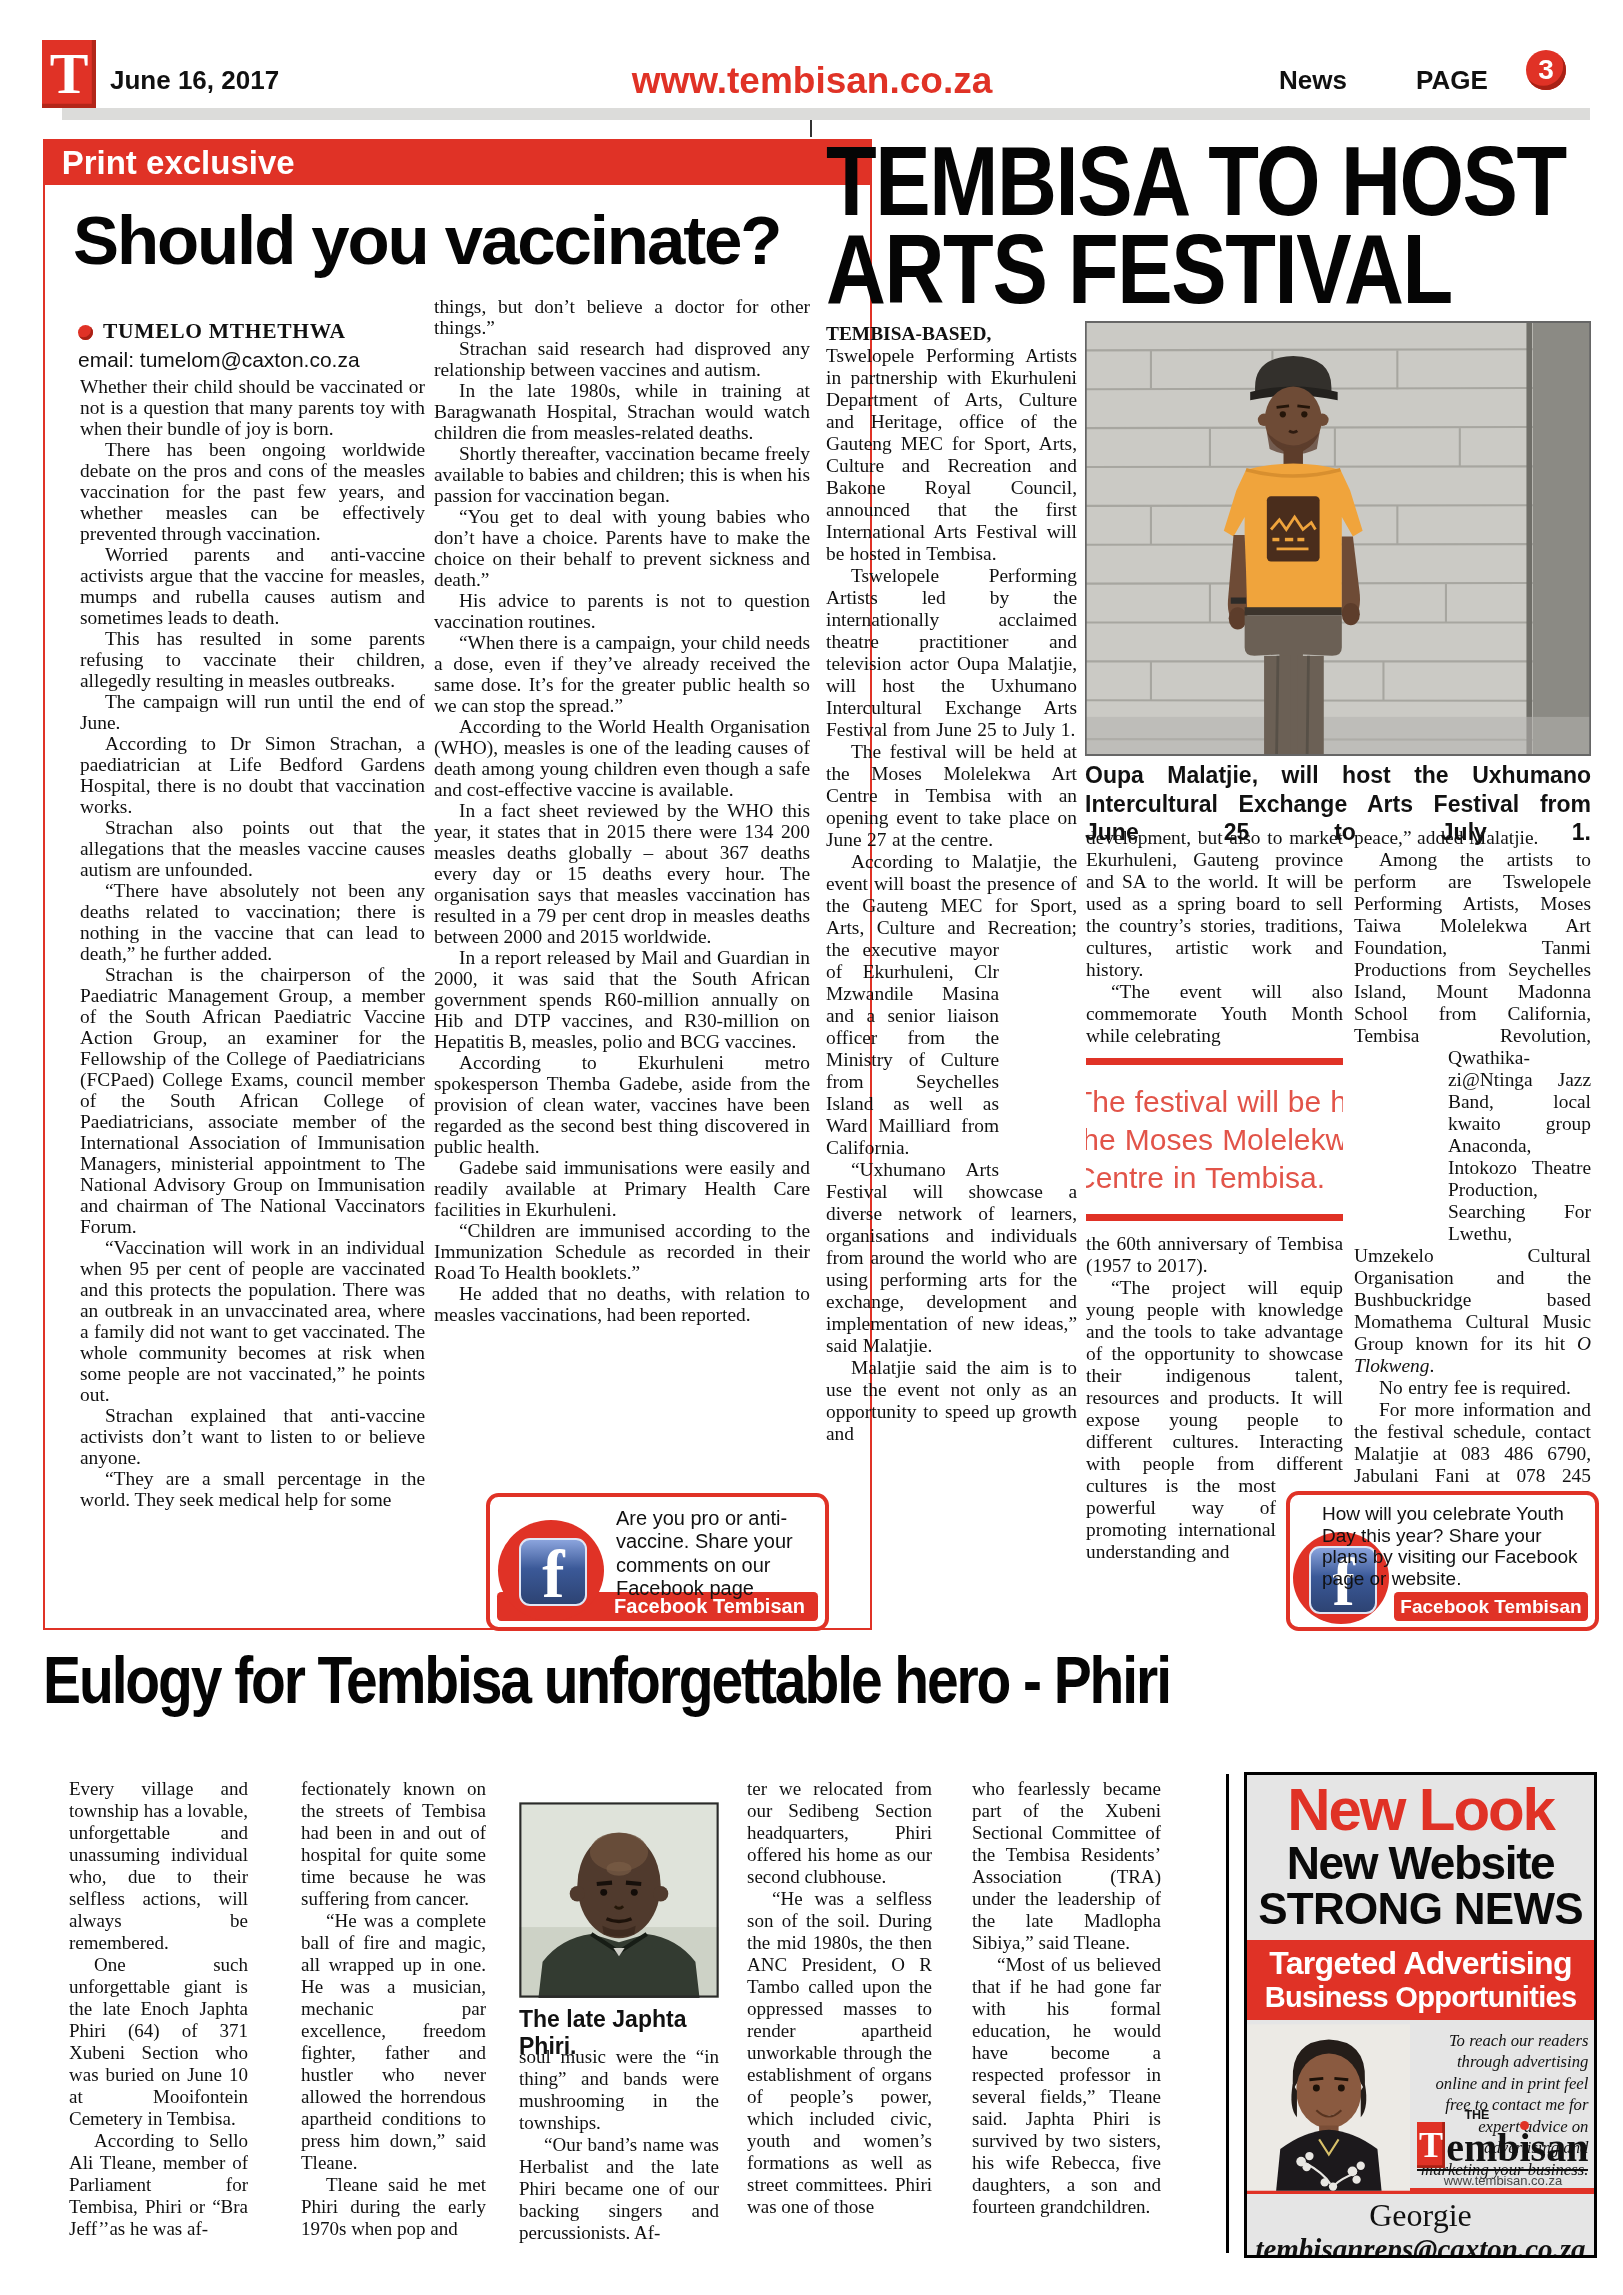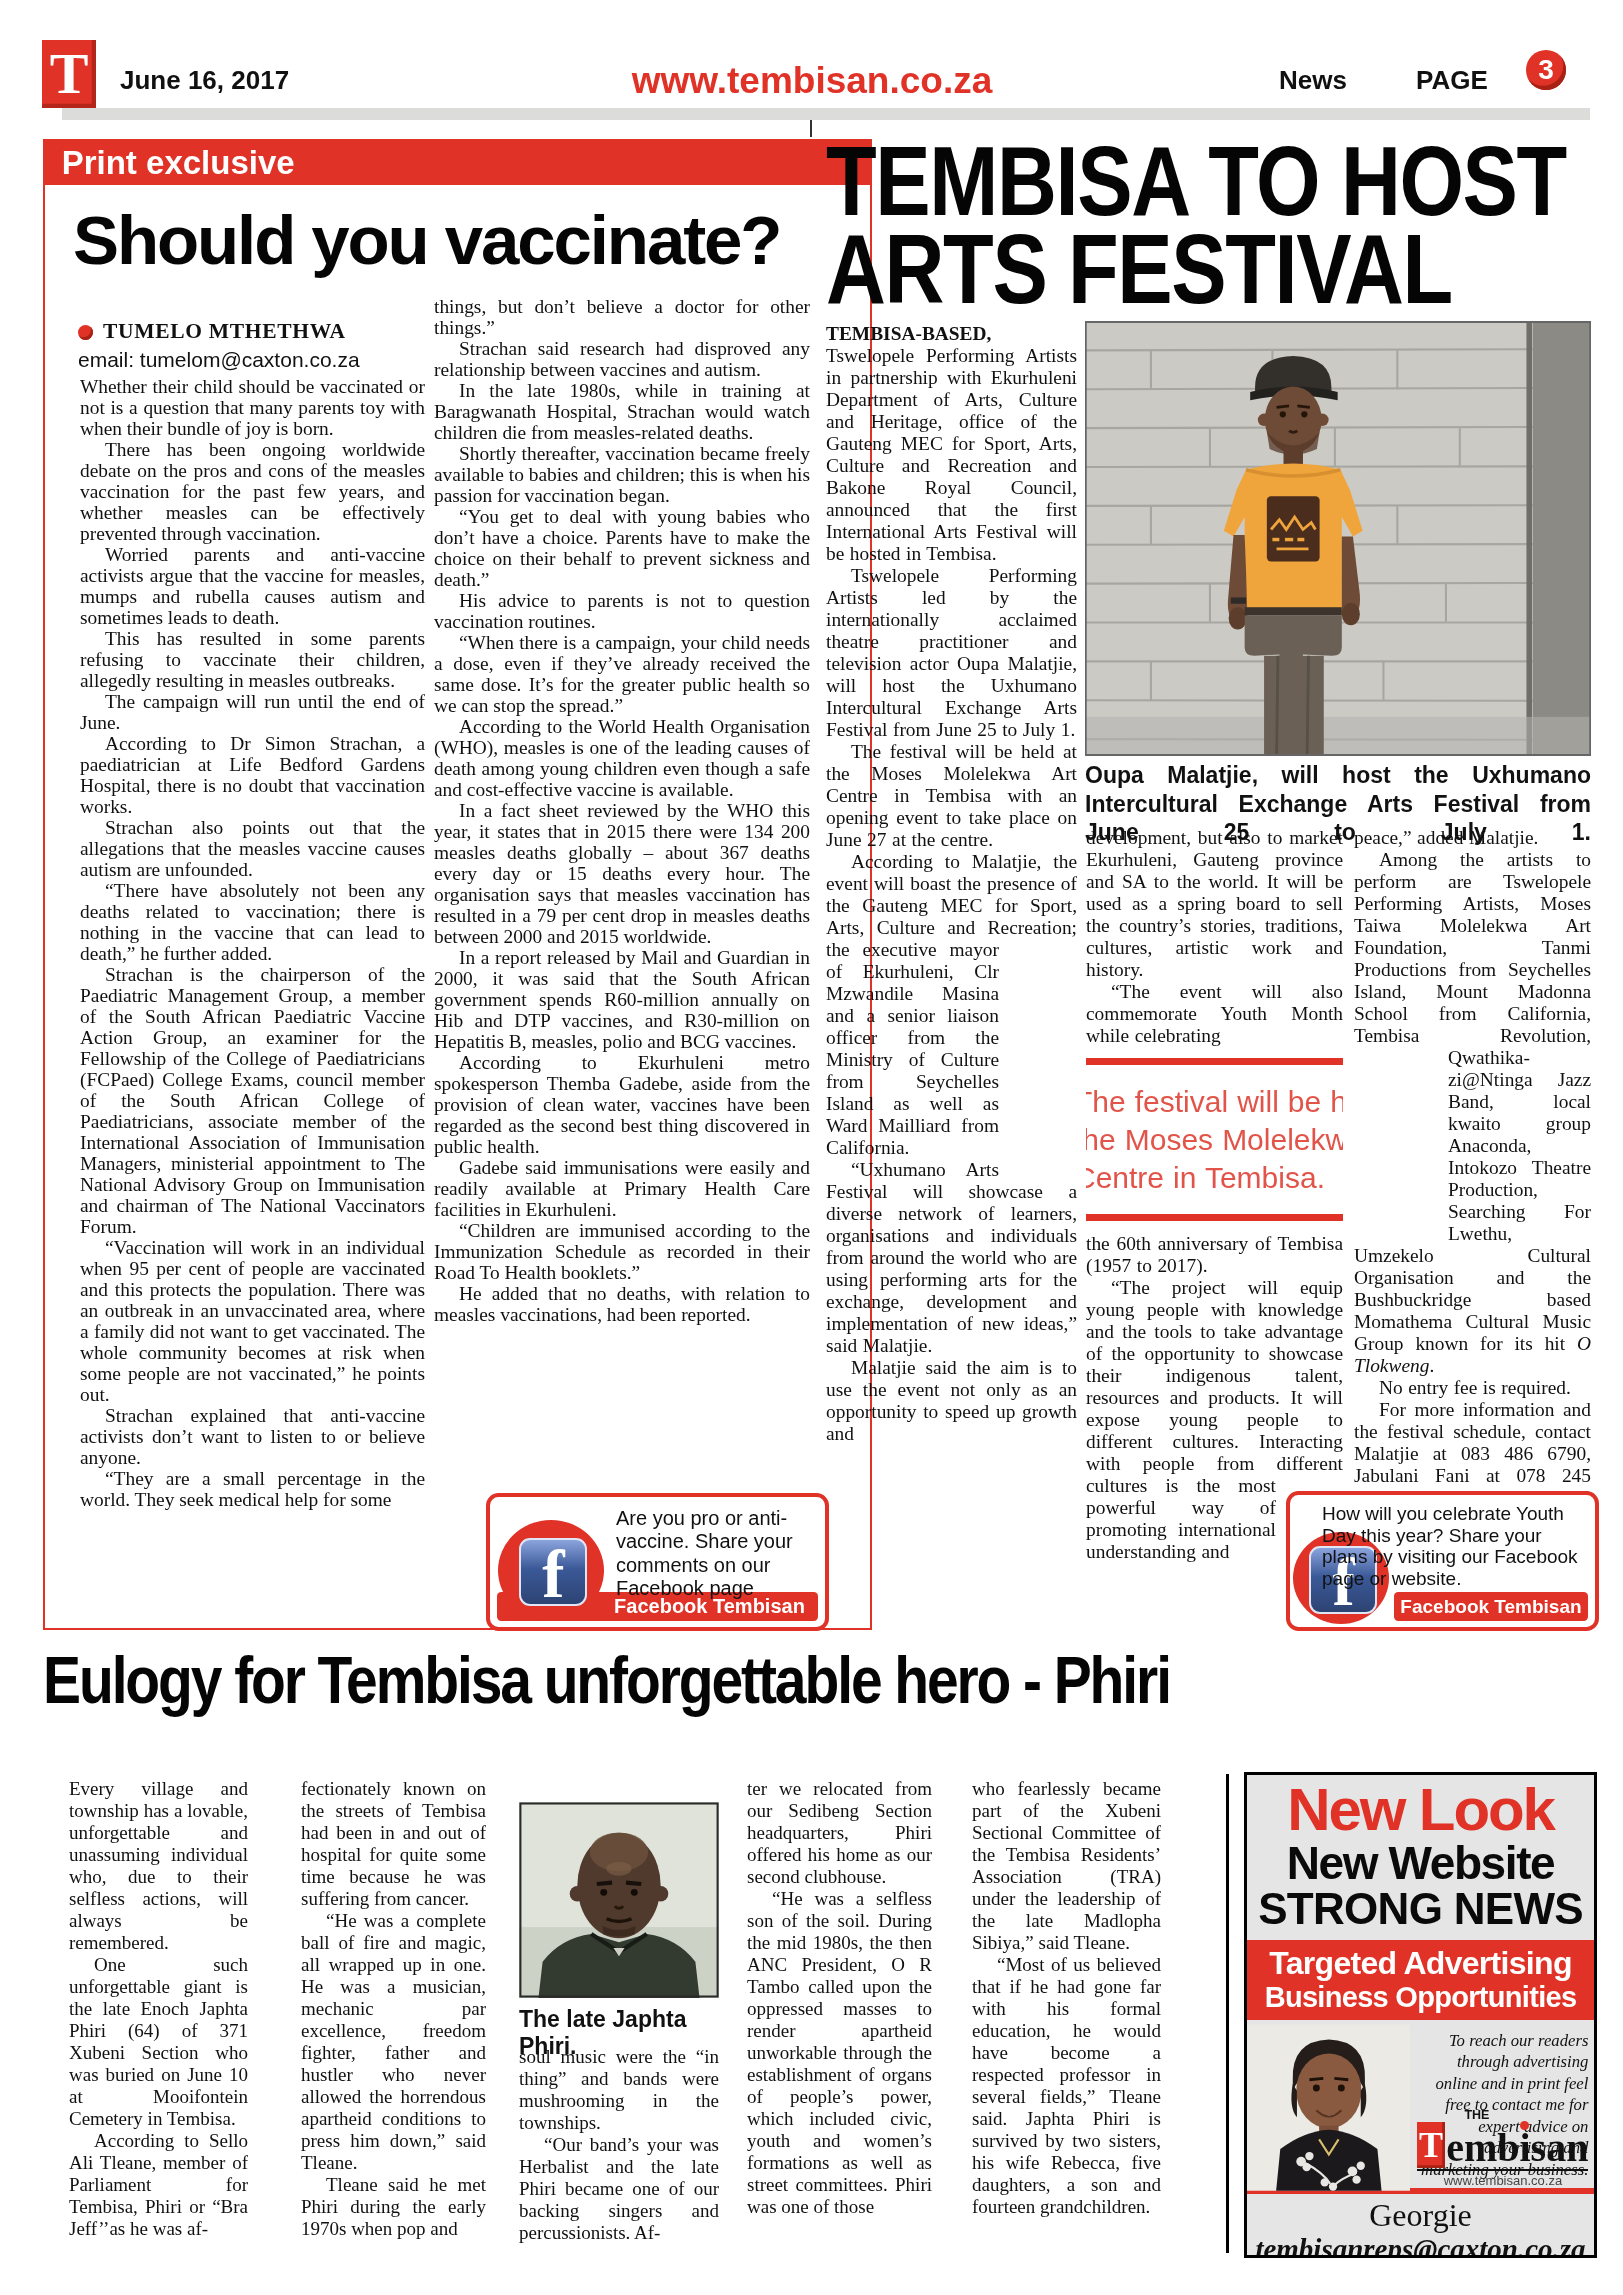--- a/index.html
+++ b/index.html
@@ -5,21 +5,21 @@
   html,body{margin:0;padding:0;background:#888;}
   .page{position:relative;width:1624px;height:2295px;background:#fff;overflow:hidden;
         font-family:"Liberation Serif",serif;color:#111;}
   .abs{position:absolute;}
   .sans{font-family:"Liberation Sans",sans-serif;}
 
   
   .t-logo{left:42px;top:40px;width:54px;height:68px;background:#e03226;
           box-shadow:inset -4.2px -4.2px 0 #b32619;display:flex;align-items:center;justify-content:center;}
   .t-logo span{color:#fff;font-family:"Liberation Serif",serif;font-weight:bold;font-size:58px;line-height:1;}
-  .h-date{left:120px;top:65px;font-weight:bold;font-size:26px;}
+  .h-date{left:110px;top:65px;font-weight:bold;font-size:26px;}
   .h-site{left:0;right:0;top:60px;text-align:center;font-weight:bold;font-size:37px;color:#e03226;}
   .h-news{left:1279px;top:65px;font-weight:bold;font-size:26px;}
   .h-page{left:1416px;top:65px;font-weight:bold;font-size:26px;}
   .h-circle{left:1526px;top:50px;width:40px;height:40px;border-radius:50%;background:#e03226;
             box-shadow:inset -2.8px -4.2px 0 #a82115;color:#fff;font-weight:bold;font-size:28px;
             display:flex;align-items:center;justify-content:center;}
   .h-bar{left:62px;top:108px;width:1528px;height:11.8px;background:#dcdcda;}
   .h-tick{left:810px;top:120px;width:2.1px;height:16.7px;background:#333;}
 
   
@@ -333,21 +333,21 @@
       <path d="M28 282 L34 230 Q60 196 104 190 L144 202 184 190 Q228 196 254 230 L260 282 Z" fill="#333b31"></path>
       <path d="M104 190 L144 216 L184 190" stroke="#171d16" stroke-width="6" fill="none"></path>
       <path d="M136 210 L144 222 L152 210 Z" fill="#cfcfc8"></path>
       <rect x="2" y="2" width="284" height="278" fill="none" stroke="#2a2a2a" stroke-width="3"></rect>
     </svg>
   </div>
   <div class="abs eul-caption">The late Japhta Phiri.</div>
 
   <div class="abs eul-col3 col eul-col serifbody">
     <p class="ni">soul music were the “in thing” and bands were mushrooming in the townships.</p>
-    <p>“Our band’s your was Herbalist and the late Phiri became one of our backing singers and percussionists. Af-</p>
+    <p>“Our band’s name was Herbalist and the late Phiri became one of our backing singers and percussionists. Af-</p>
   </div>
   <div class="abs eul-col4 col eul-col serifbody">
     <p class="ni">ter we relocated from our Sedibeng Section headquarters, Phiri offered his home as our second clubhouse.</p>
     <p>“He was a selfless son of the soil. During the mid 1980s, the then ANC President, O R Tambo called upon the oppressed masses to render apartheid unworkable through the establishment of organs of people’s power, which included civic, youth and women’s formations as well as street committees. Phiri was one of those</p>
   </div>
   <div class="abs eul-col5 col eul-col serifbody">
     <p class="ni">who fearlessly became part of the Xubeni Sectional Committee of the Tembisa Residents’ Association (TRA) under the leadership of the late Madlopha Sibiya,” said Tleane.</p>
     <p>“Most of us believed that if he had gone far with his formal education, he would have become a respected professor in several fields,” Tleane said. Japhta Phiri is survived by two sisters, his wife Rebecca, five daughters, a son and fourteen grandchildren.</p>
   </div>
 

